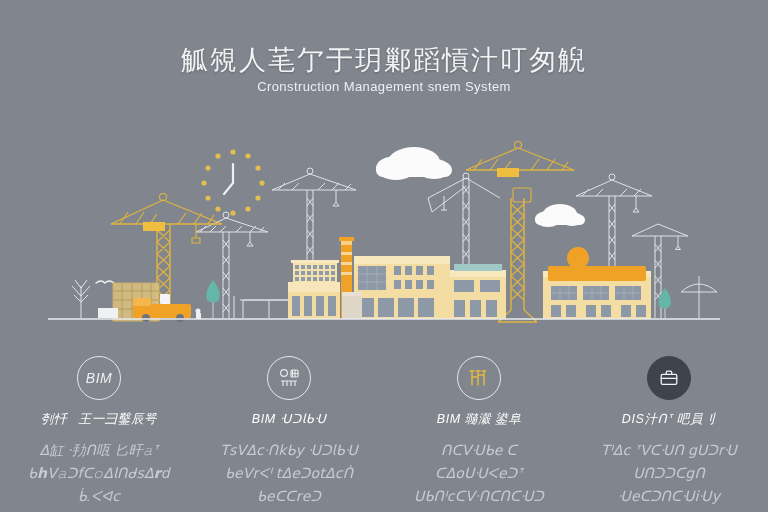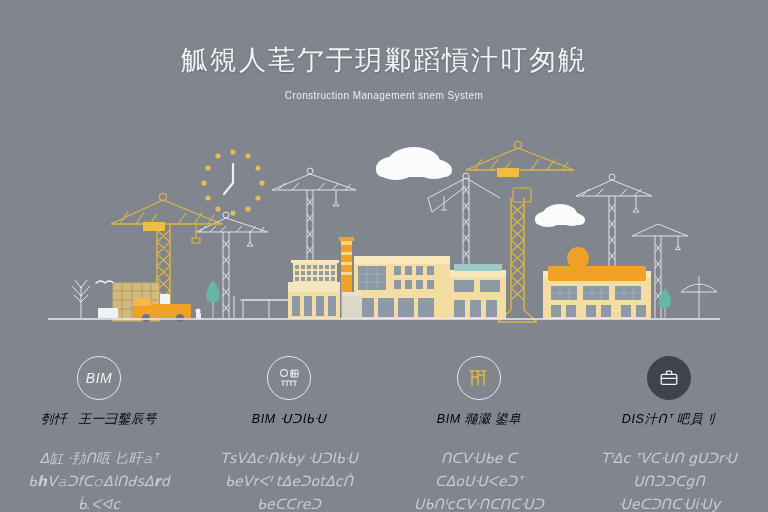--- a/index.html
+++ b/index.html
@@ -21,22 +21,22 @@
   }
   .title-cjk {
     font-size:27px;
     letter-spacing:2px;
     color:#f2f3f5;
     font-weight:400;
     line-height:1.25;
     text-shadow:0 1px 2px rgba(40,44,50,.35);
   }
   .title-sub {
-    margin-top:12px;
-    font-size:10px;
+    margin-top:1px;
+    font-size:13px;
     letter-spacing:.4px;
     color:#eceef1;
     font-weight:400;
   }
   
   .scene { position:absolute; top:0; left:0; width:768px; height:512px; }
   .scene svg { display:block; }
   
   .features {
     position:absolute; left:30px; right:30px; top:356px;
@@ -51,22 +51,22 @@
     width:44px; height:44px; border-radius:50%;
     border:1.4px solid #e6e8ea;
     display:flex; align-items:center; justify-content:center;
     margin-bottom:11px;
   }
   .f-icon.solid { background:#3f444c; border-color:#3f444c; }
   .f-icon .bim-text {
     font-size:14px; letter-spacing:.5px; color:#eef0f2; font-weight:400;
   }
   .f-title {
-    font-size:12.5px; color:#000000; letter-spacing:.6px;
-    line-height:1.3; margin-bottom:20px; font-weight:400;
+    font-size:12.5px; color:#ffffff; letter-spacing:.6px;
+    line-height:1.3; margin-bottom:12px; font-weight:400;
   }
   .f-desc {
     font-size:14px; color:#c7ccd2; line-height:1.65;
     letter-spacing:.2px; font-weight:400;
   }
 </style>
 </head>
 <body>
 
 <div id="poster">

